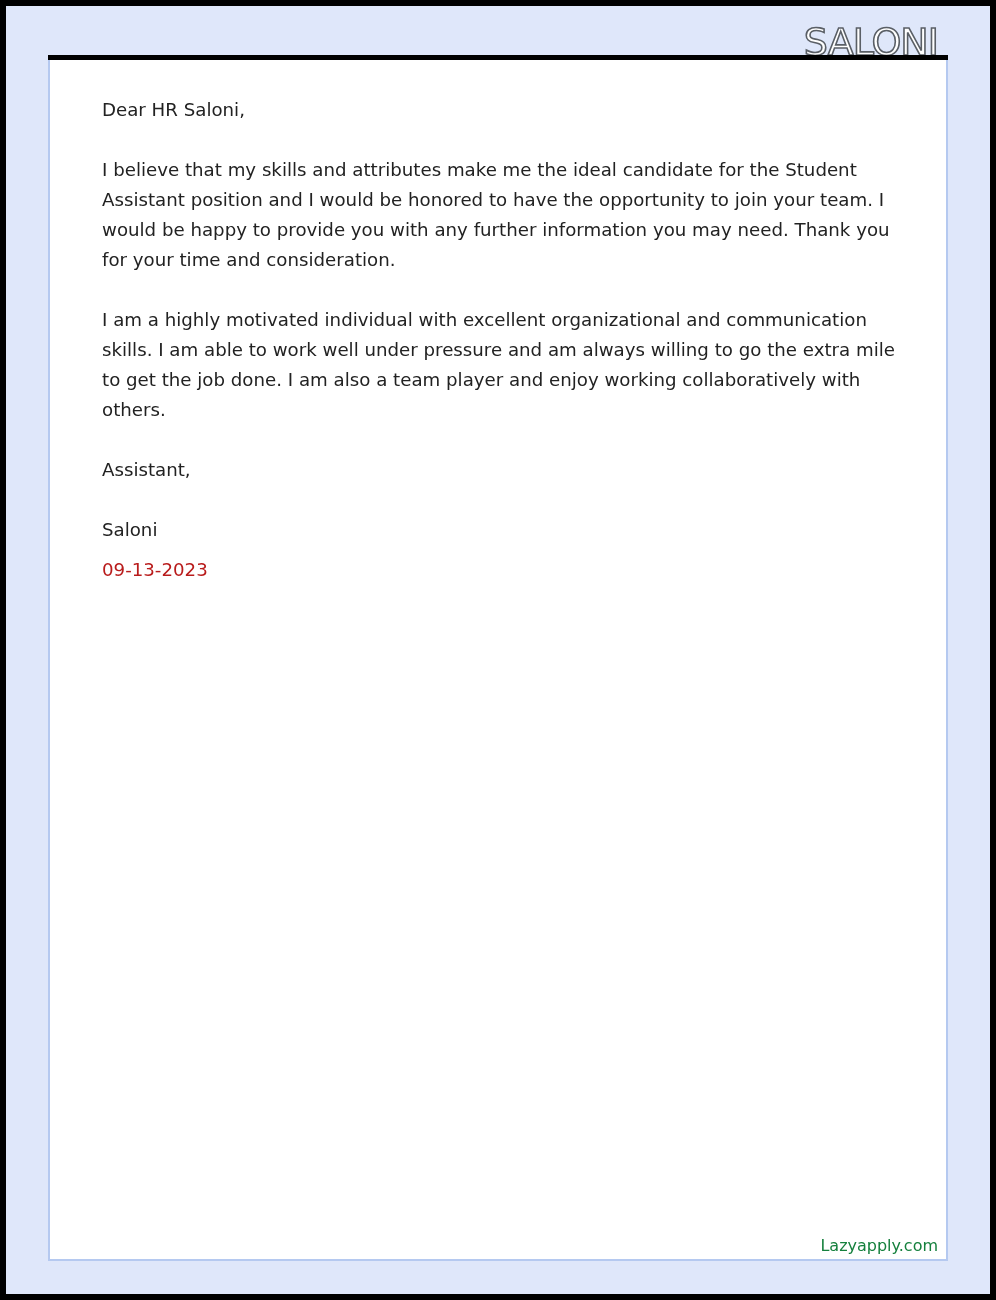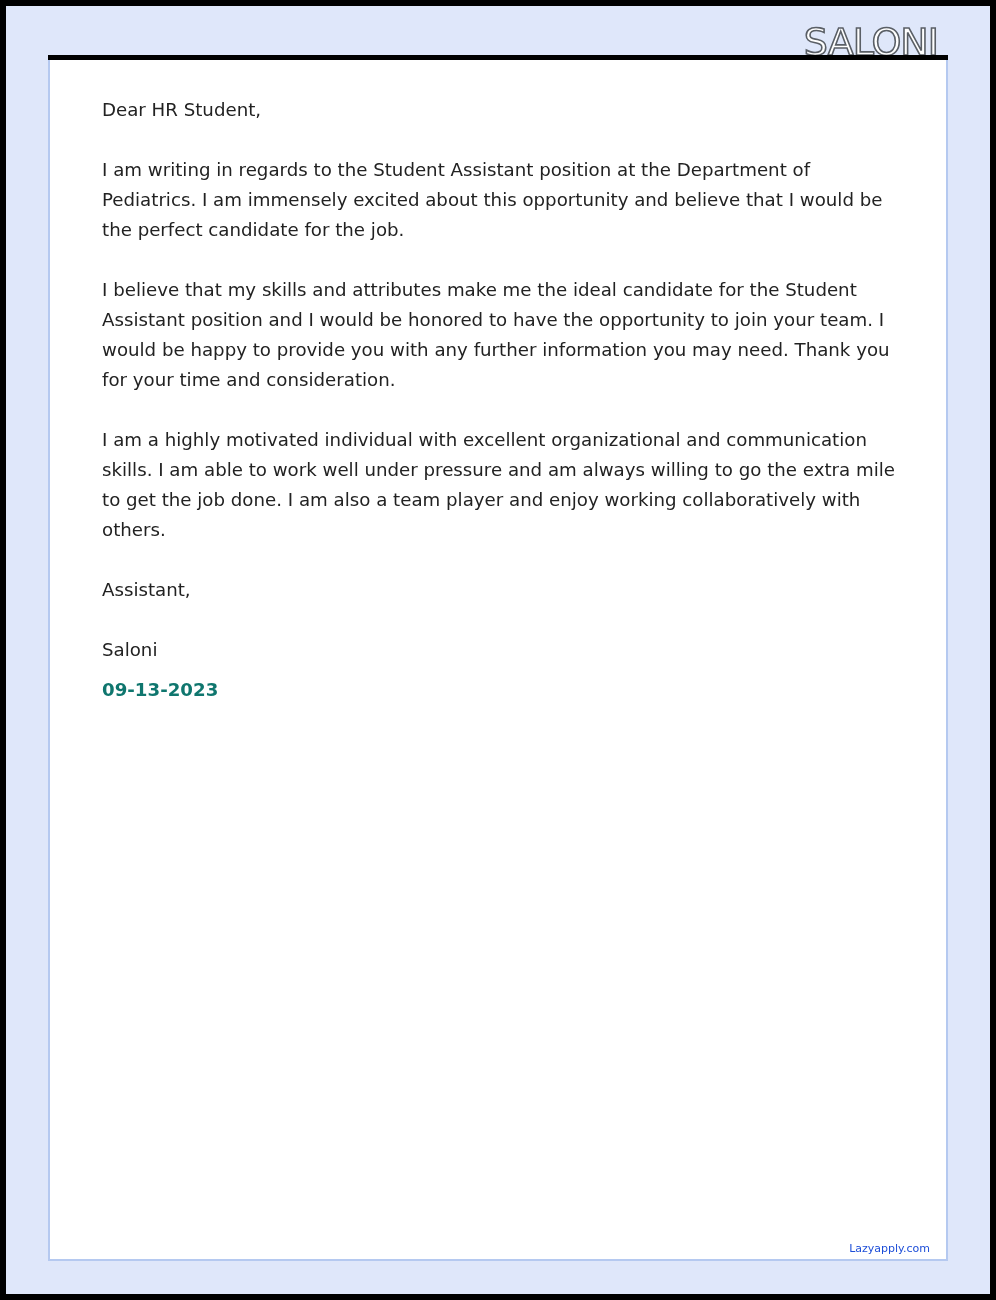--- a/index.html
+++ b/index.html
@@ -44,39 +44,38 @@
     .letter {
       position: absolute;
       left: 52px; top: 40px;
       width: 800px;
       font-size: 18.2px;
       line-height: 30px;
       color: #222222;
     }
     .letter p { margin: 0 0 30px 0; }
     .letter p.sig { margin-bottom: 10px; }
-    .date { color: #0f766e; font-weight: bold; }
+    .date { color: #b91c1c; }
     .footer {
       position: absolute;
-      right: 16px; bottom: 4px;
-      font-size: 11px;
-      color: #1d4ed8;
+      right: 8px; bottom: 4px;
+      font-size: 16px;
+      color: #15803d;
     }
   </style>
 </head>
 <body>
 
 <div class="frame">
   <div class="brand">SALONI</div>
 </div>
 
 <div class="page">
   <div class="letter">
-    <p>Dear HR Student,</p>
-    <p>I am writing in regards to the Student Assistant position at the Department of Pediatrics. I am immensely excited about this opportunity and believe that I would be the perfect candidate for the job.</p>
+    <p>Dear HR Saloni,</p>
     <p>I believe that my skills and attributes make me the ideal candidate for the Student Assistant position and I would be honored to have the opportunity to join your team. I would be happy to provide you with any further information you may need. Thank you for your time and consideration.</p>
     <p>I am a highly motivated individual with excellent organizational and communication skills. I am able to work well under pressure and am always willing to go the extra mile to get the job done. I am also a team player and enjoy working collaboratively with others.</p>
     <p>Assistant,</p>
     <p class="sig">Saloni</p>
     <p class="date">09-13-2023</p>
   </div>
   <div class="footer">Lazyapply.com</div>
 </div>
 
 <div class="page-rule"></div>

